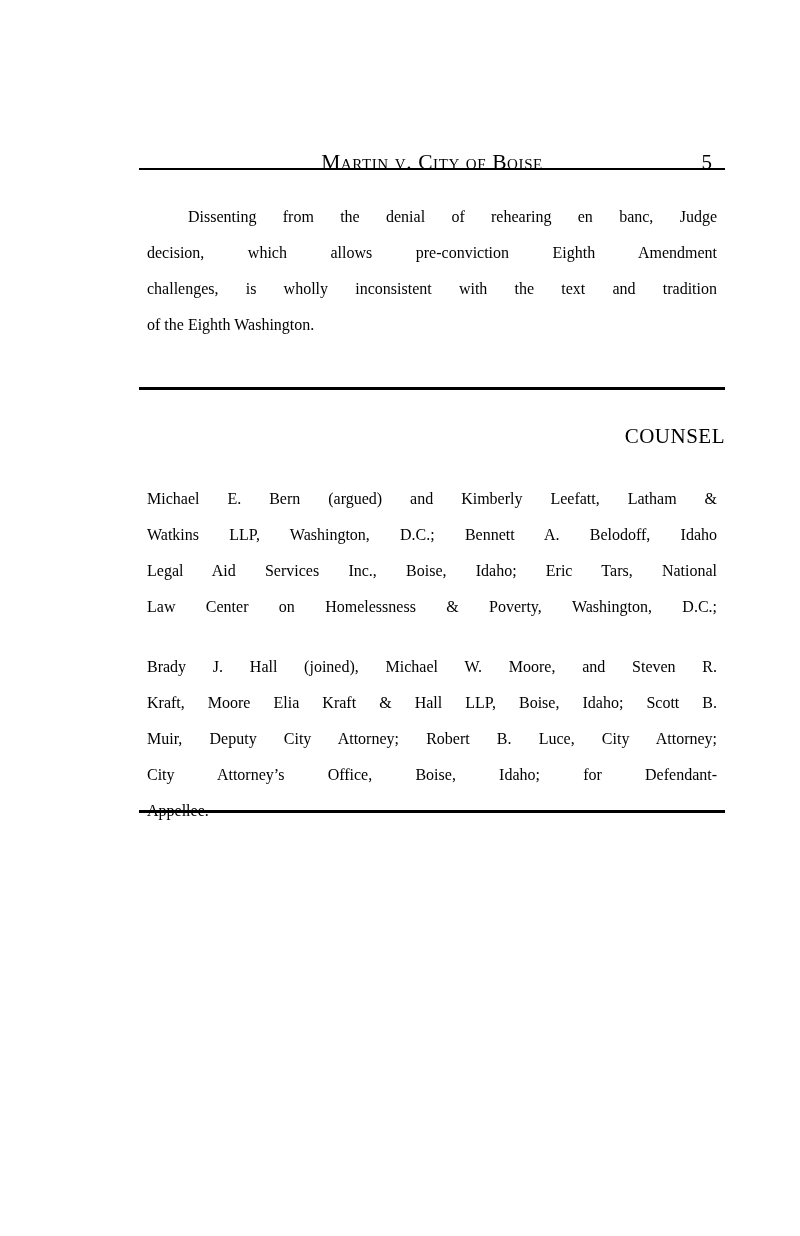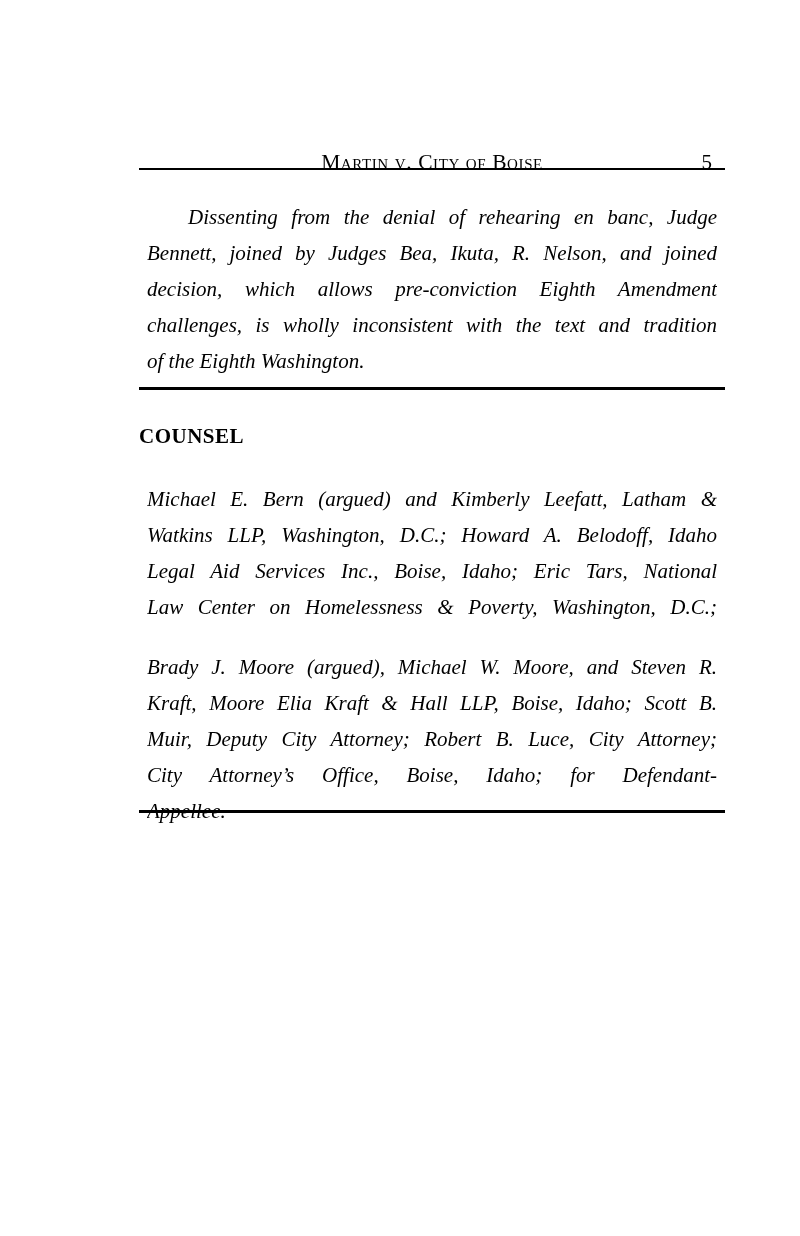--- a/index.html
+++ b/index.html
@@ -40,30 +40,29 @@
   .rule {
     position: absolute;
     left: 107px;
     width: 586px;
     background: #000000;
   }
   .rule-header { top: 136px; height: 2px; }
   .rule-mid    { top: 355px; height: 3px; }
   .rule-bottom { top: 778px; height: 3px; }
   .paragraph {
-    font-size: 21px;
-    font-style: italic;
+    font-size: 16px;
   }
   .para-dissent  { top: 163px; }
   .para-counsel1 { top: 445px; }
   .para-counsel2 { top: 613px; }
   .counsel-heading {
     top: 390px;
-    text-align: left;
-    font-weight: bold;
+    text-align: right;
+    font-weight: normal;
     font-size: 21px;
     letter-spacing: 0.5px;
     line-height: 28px;
   }
   .text-line {
     height: 28px;
     line-height: 28px;
     text-align: justify;
     text-align-last: justify;
     overflow: hidden;
@@ -83,39 +82,38 @@
 
   <div class="content-abs header-row">
     <span class="header-title">Martin v. City of Boise</span>
     <span class="page-number">5</span>
   </div>
 
   <div class="rule rule-header"></div>
 
   <div class="content-abs paragraph indent para-dissent">
       <div class="text-line">Dissenting from the denial of rehearing en banc, Judge</div>
-      <div class="text-line">Bennett, joined by Judges Bea, Ikuta, R. Nelson, and joined</div>
       <div class="text-line">decision, which allows pre-conviction Eighth Amendment</div>
       <div class="text-line">challenges, is wholly inconsistent with the text and tradition</div>
       <div class="text-line last">of the Eighth Washington.</div>
     </div>
 
   <div class="rule rule-mid"></div>
 
   <div class="content-abs counsel-heading">COUNSEL</div>
 
   <div class="content-abs paragraph para-counsel1">
       <div class="text-line">Michael E. Bern (argued) and Kimberly Leefatt, Latham &amp;</div>
-      <div class="text-line">Watkins LLP, Washington, D.C.; Howard A. Belodoff, Idaho</div>
+      <div class="text-line">Watkins LLP, Washington, D.C.; Bennett A. Belodoff, Idaho</div>
       <div class="text-line">Legal Aid Services Inc., Boise, Idaho; Eric Tars, National</div>
       <div class="text-line">Law Center on Homelessness &amp; Poverty, Washington, D.C.;</div>
     </div>
 
   <div class="content-abs paragraph para-counsel2">
-      <div class="text-line">Brady J. Moore (argued), Michael W. Moore, and Steven R.</div>
+      <div class="text-line">Brady J. Hall (joined), Michael W. Moore, and Steven R.</div>
       <div class="text-line">Kraft, Moore Elia Kraft &amp; Hall LLP, Boise, Idaho; Scott B.</div>
       <div class="text-line">Muir, Deputy City Attorney; Robert B. Luce, City Attorney;</div>
       <div class="text-line">City Attorney’s Office, Boise, Idaho; for Defendant-</div>
       <div class="text-line last">Appellee.</div>
     </div>
 
   <div class="rule rule-bottom"></div>
 
 </div>
 

